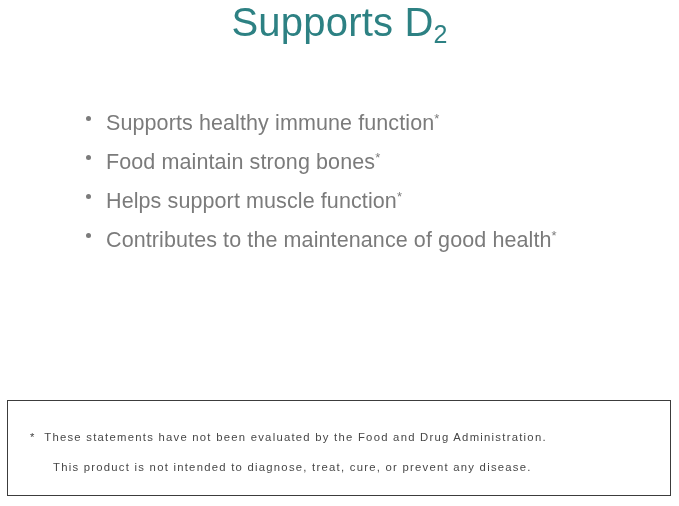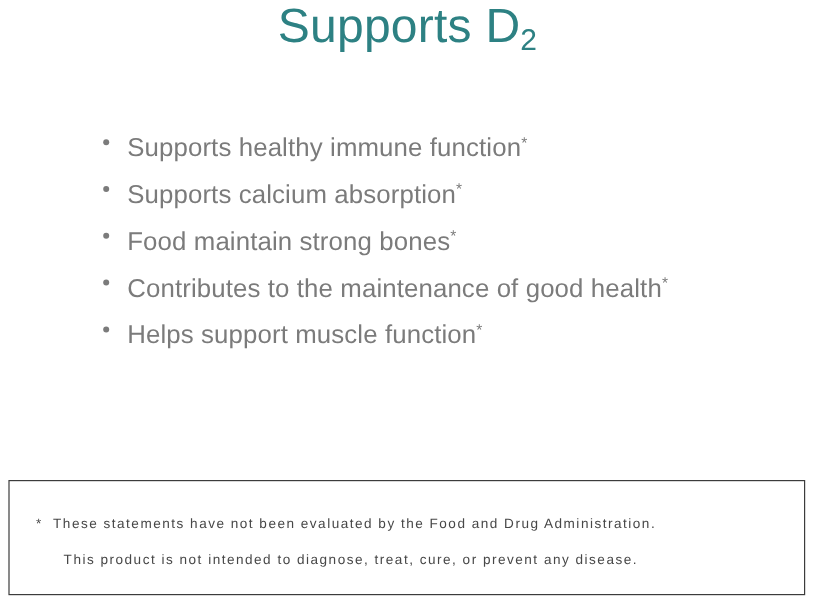--- a/index.html
+++ b/index.html
@@ -118,30 +118,27 @@
 
 <div class="page">
 
   <div class="title"><span>Supports D</span><span class="sub">2</span></div>
 
   <ul class="benefits">
     <li class="benefit-item">
       <span class="dot"></span><span>Supports healthy immune function</span><span class="star">*</span>
     </li>
     <li class="benefit-item">
-      <span class="dot"></span><span>Supports calcium absorption</span><span class="star">*</span>
-    </li>
-    <li class="benefit-item">
       <span class="dot"></span><span>Food maintain strong bones</span><span class="star">*</span>
     </li>
     <li class="benefit-item">
-      <span class="dot"></span><span>Contributes to the maintenance of good health</span><span class="star">*</span>
+      <span class="dot"></span><span>Helps support muscle function</span><span class="star">*</span>
     </li>
     <li class="benefit-item">
-      <span class="dot"></span><span>Helps support muscle function</span><span class="star">*</span>
+      <span class="dot"></span><span>Contributes to the maintenance of good health</span><span class="star">*</span>
     </li>
   </ul>
 
   <div class="disclaimer-box">
     <div class="disclaimer-line disclaimer-line-1"><span class="mark">*</span>&nbsp; <span>These statements have not been evaluated by the Food and Drug Administration.</span></div>
     <div class="disclaimer-line disclaimer-line-2"><span>This product is not intended to diagnose, treat, cure, or prevent any disease.</span></div>
   </div>
 
 </div>
 

